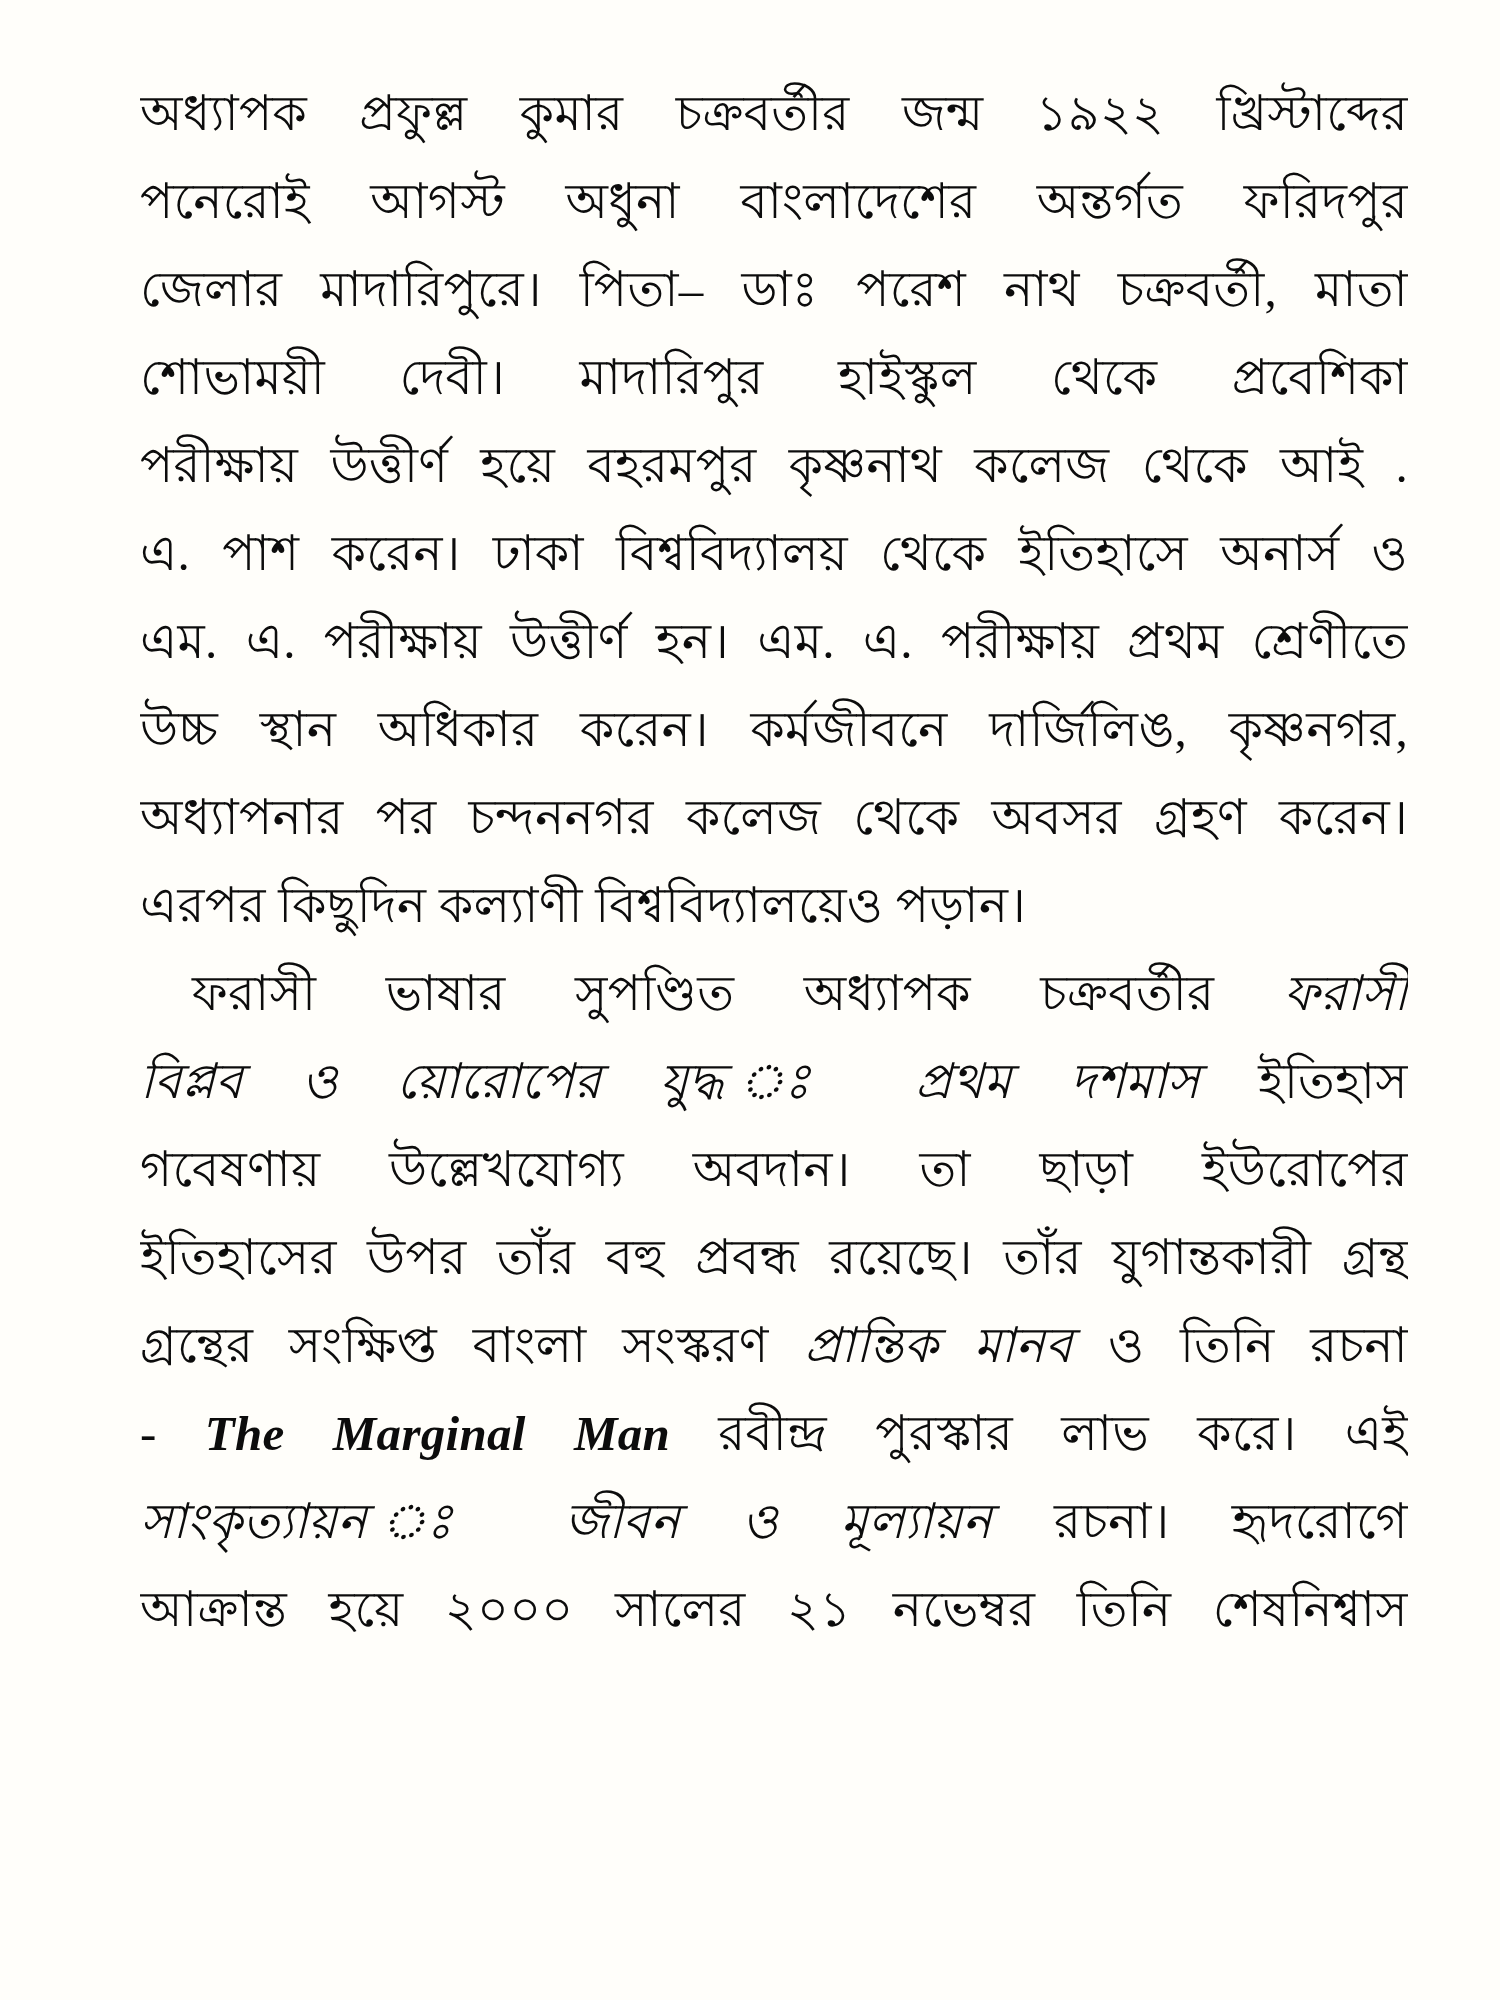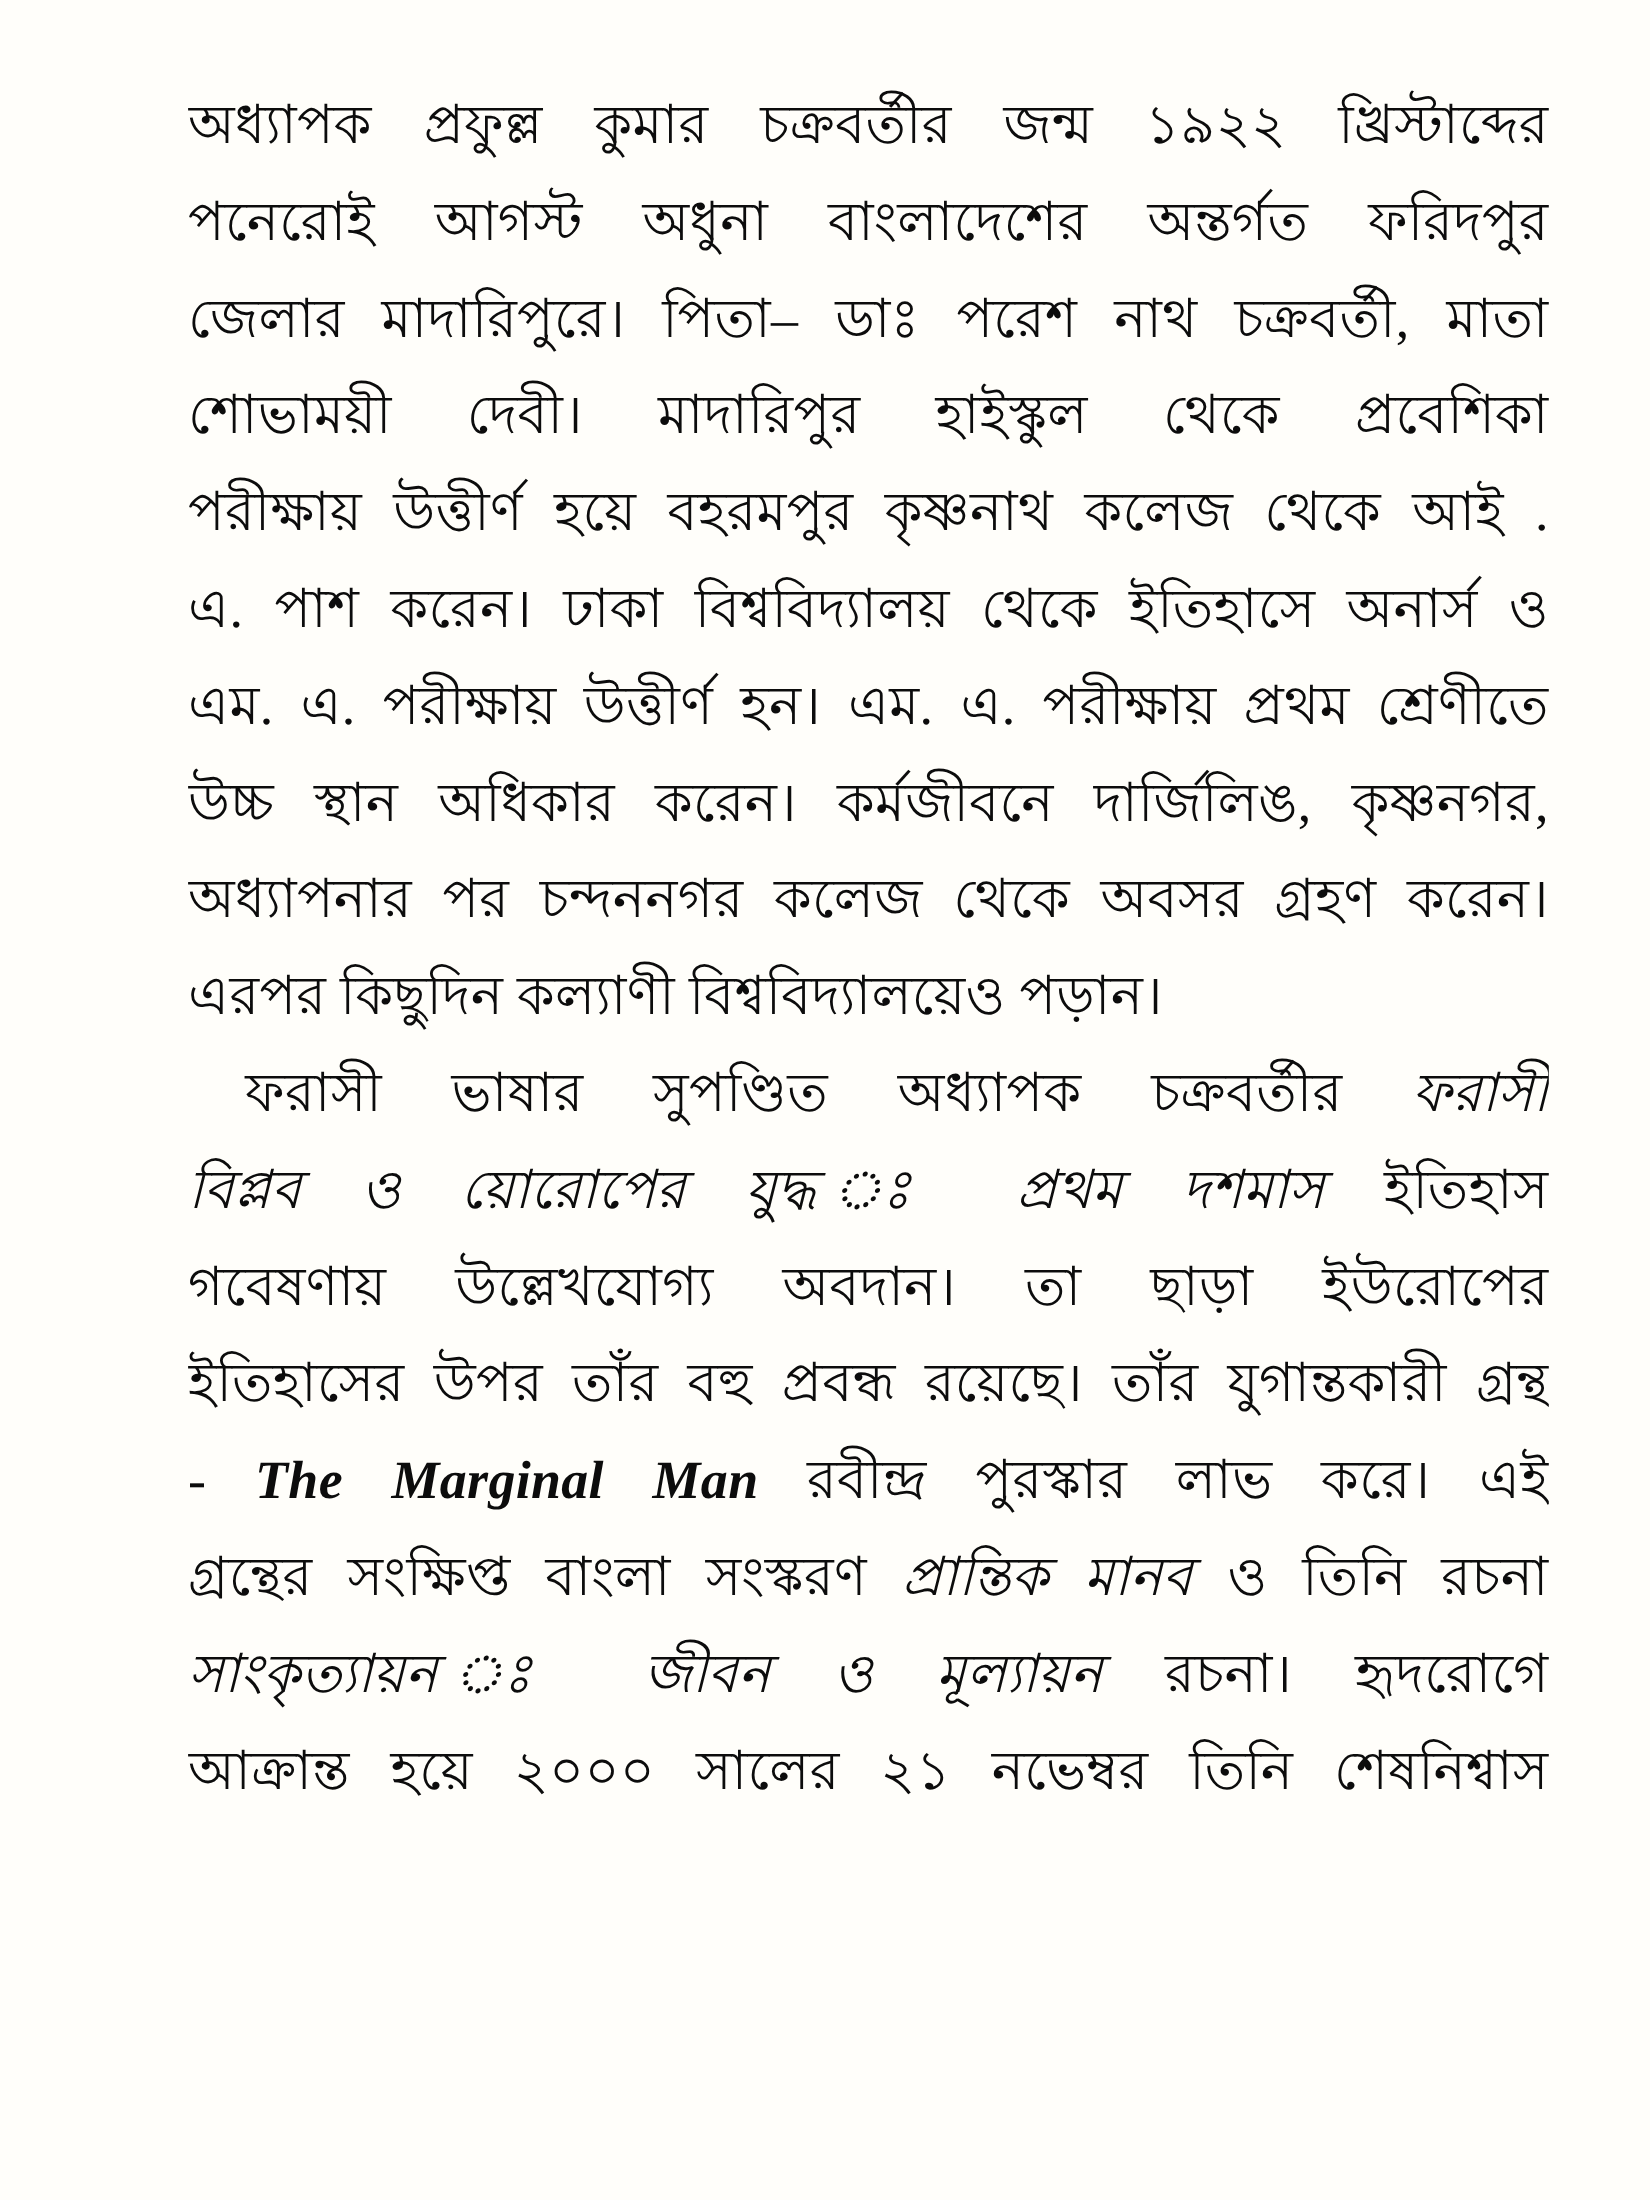--- a/index.html
+++ b/index.html
@@ -23,21 +23,20 @@
     line-height: 88px;
   }
   .paragraph { margin: 0; padding: 0; }
   .line {
     height: 88px;
     overflow: hidden;
     white-space: nowrap;
     text-align: justify;
     text-align-last: justify;
     letter-spacing: 0.3px;
-    margin-left: 31px;
   }
   .line.end { text-align-last: left; }
   .line.indent { text-indent: 52px; }
   .rg { font-style: normal; }
   .it { font-style: italic; }
   .bi { font-style: italic; font-weight: 700; }
 </style>
 </head>
 <body>
 
@@ -53,19 +52,19 @@
         <div class="line"><span class="rg">এম. এ. পরীক্ষায় উত্তীর্ণ হন। এম. এ. পরীক্ষায় প্রথম শ্রেণীতে</span></div>
         <div class="line"><span class="rg">উচ্চ স্থান অধিকার করেন। কর্মজীবনে দার্জিলিঙ, কৃষ্ণনগর,</span></div>
         <div class="line"><span class="rg">অধ্যাপনার পর চন্দননগর কলেজ থেকে অবসর গ্রহণ করেন।</span></div>
         <div class="line end"><span class="rg">এরপর কিছুদিন কল্যাণী বিশ্ববিদ্যালয়েও পড়ান।</span></div>
       </div>
       <div class="paragraph">
         <div class="line indent"><span class="rg">ফরাসী ভাষার সুপণ্ডিত অধ্যাপক চক্রবর্তীর </span><span class="it">ফরাসী</span></div>
         <div class="line"><span class="it">বিপ্লব ও য়োরোপের যুদ্ধ ঃ প্রথম দশমাস</span><span class="rg"> ইতিহাস</span></div>
         <div class="line"><span class="rg">গবেষণায় উল্লেখযোগ্য অবদান। তা ছাড়া ইউরোপের</span></div>
         <div class="line"><span class="rg">ইতিহাসের উপর তাঁর বহু প্রবন্ধ রয়েছে। তাঁর যুগান্তকারী গ্রন্থ</span></div>
+        <div class="line"><span class="rg">গ্রন্থের সংক্ষিপ্ত বাংলা সংস্করণ </span><span class="it">প্রান্তিক মানব</span><span class="rg"> ও তিনি রচনা</span></div>
         <div class="line"><span class="rg">- </span><span class="bi">The Marginal Man</span><span class="rg"> রবীন্দ্র পুরস্কার লাভ করে। এই</span></div>
-        <div class="line"><span class="rg">গ্রন্থের সংক্ষিপ্ত বাংলা সংস্করণ </span><span class="it">প্রান্তিক মানব</span><span class="rg"> ও তিনি রচনা</span></div>
         <div class="line"><span class="it">সাংকৃত্যায়ন ঃ জীবন ও মূল্যায়ন</span><span class="rg"> রচনা। হৃদরোগে</span></div>
         <div class="line"><span class="rg">আক্রান্ত হয়ে ২০০০ সালের ২১ নভেম্বর তিনি শেষনিশ্বাস</span></div>
       </div>
     </div>
 </div>
 
 </body></html>

